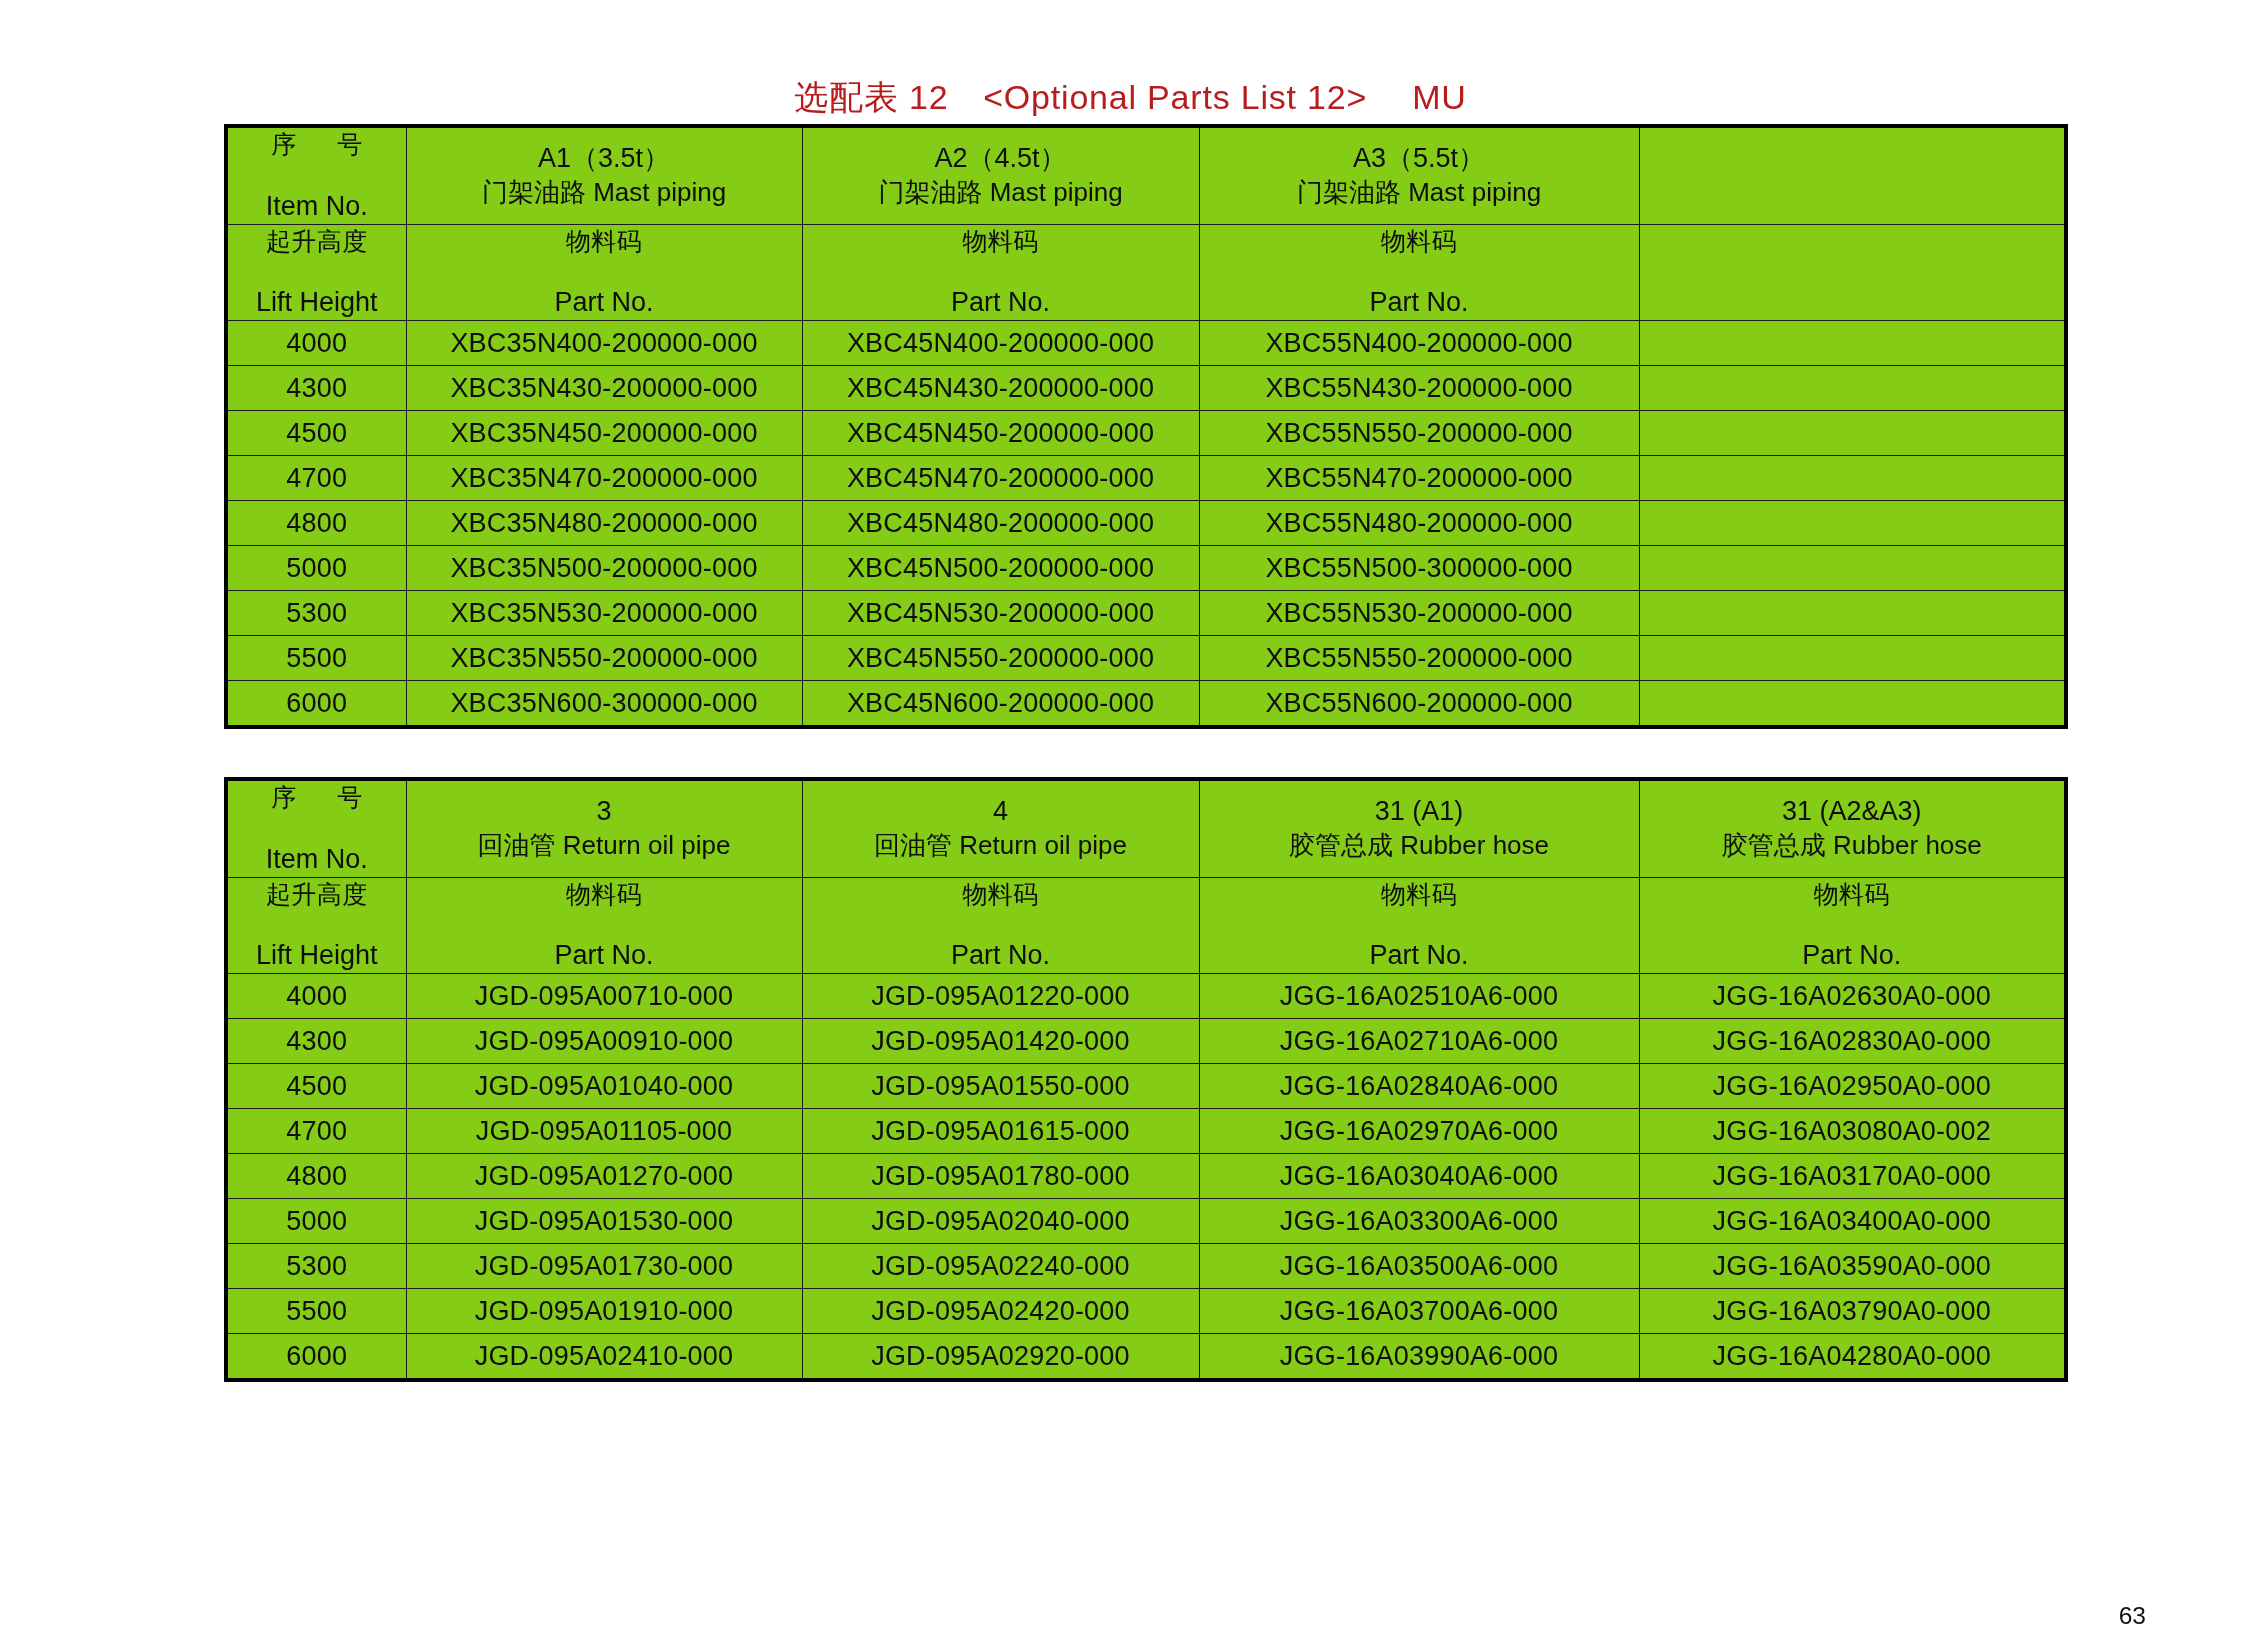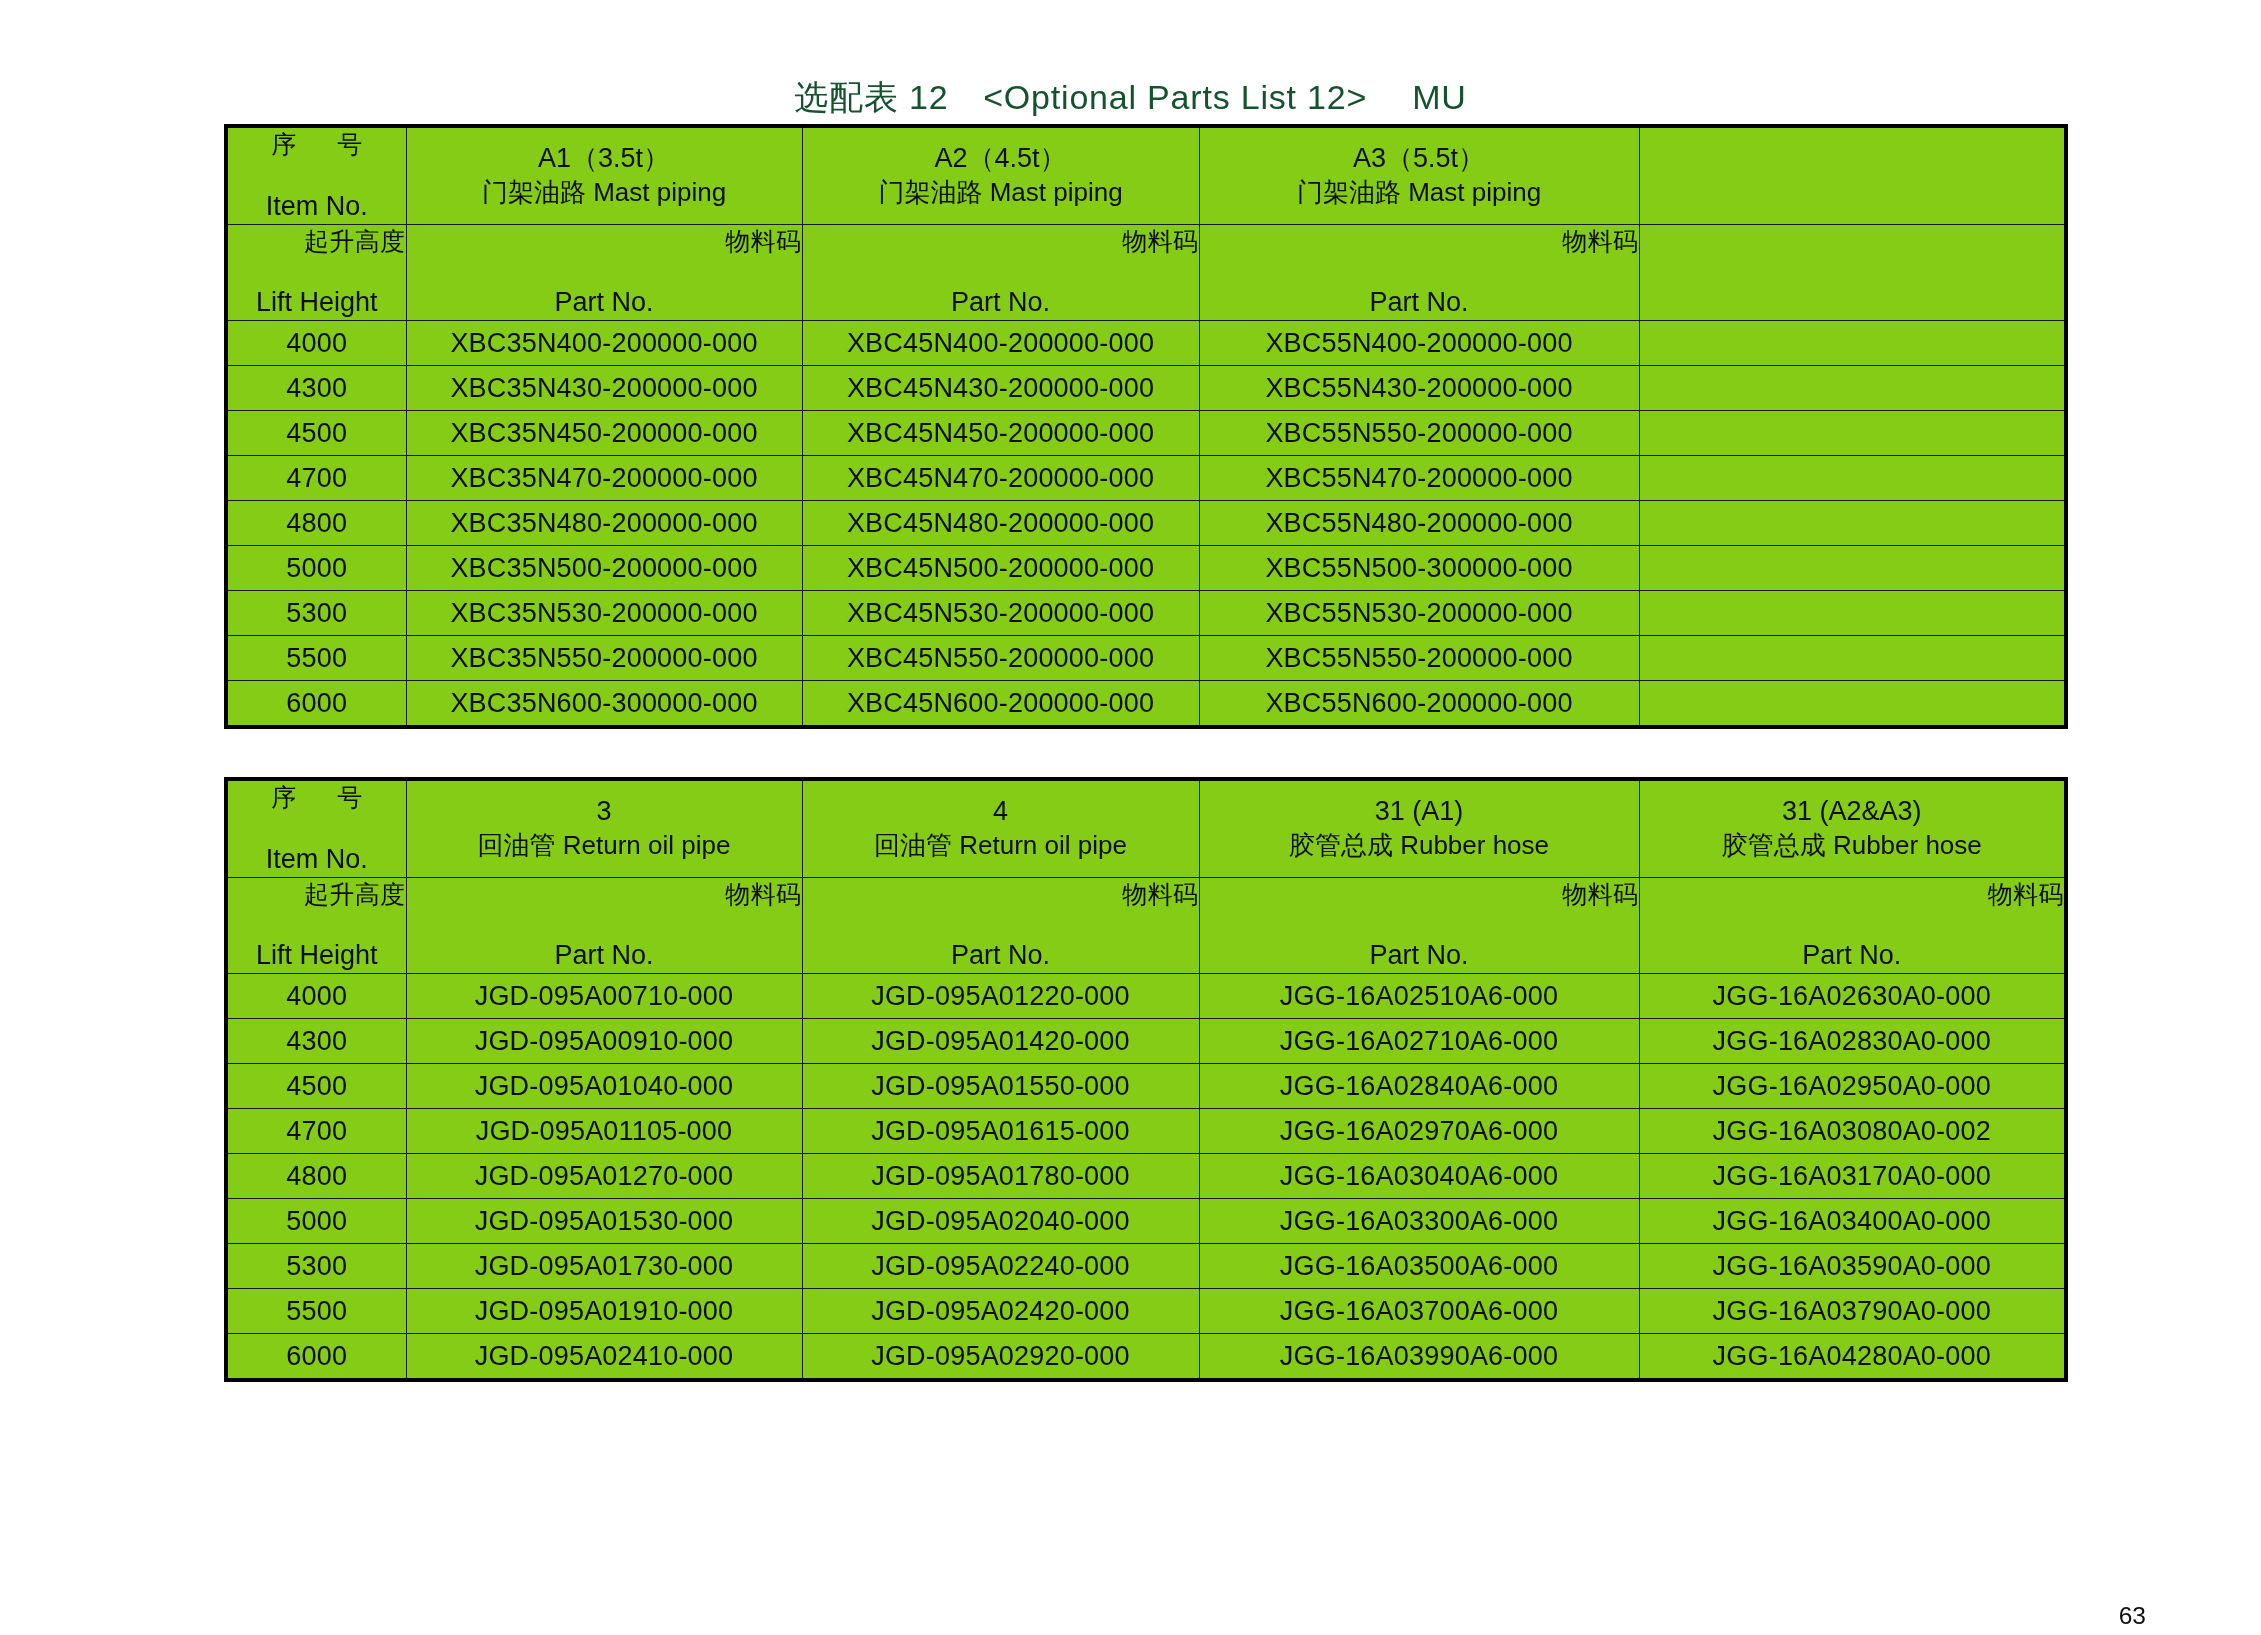--- a/index.html
+++ b/index.html
@@ -27,21 +27,21 @@
   
   .doc-title {
     position: absolute;
     left: 0;
     top: 75px;
     width: 2261px;
     text-align: center;
     font-size: 34px;
     letter-spacing: 0.8px;
     white-space: pre;
-    color: #14532d;
+    color: #b91c1c;
   }
 
   
   .parts-table {
     position: absolute;
     border-collapse: collapse;
     table-layout: fixed;
     border: 4.6px solid #000;
     background: #84cc16;
   }
@@ -73,21 +73,20 @@
   }
   .hdr-sub td {
     height: 73px;
     font-size: 26px;
     line-height: 1.30;
   }
   .hdr-line-cn {
     display: block;
     font-size: 25px;
     letter-spacing: 0.4px;
-    text-align: right;
   }
   .hdr-line-en {
     display: block;
     font-size: 27px;
     margin-top: 28px;
   }
   .xu-hao {
     display: block;
     font-size: 25px;
     letter-spacing: 17px;

